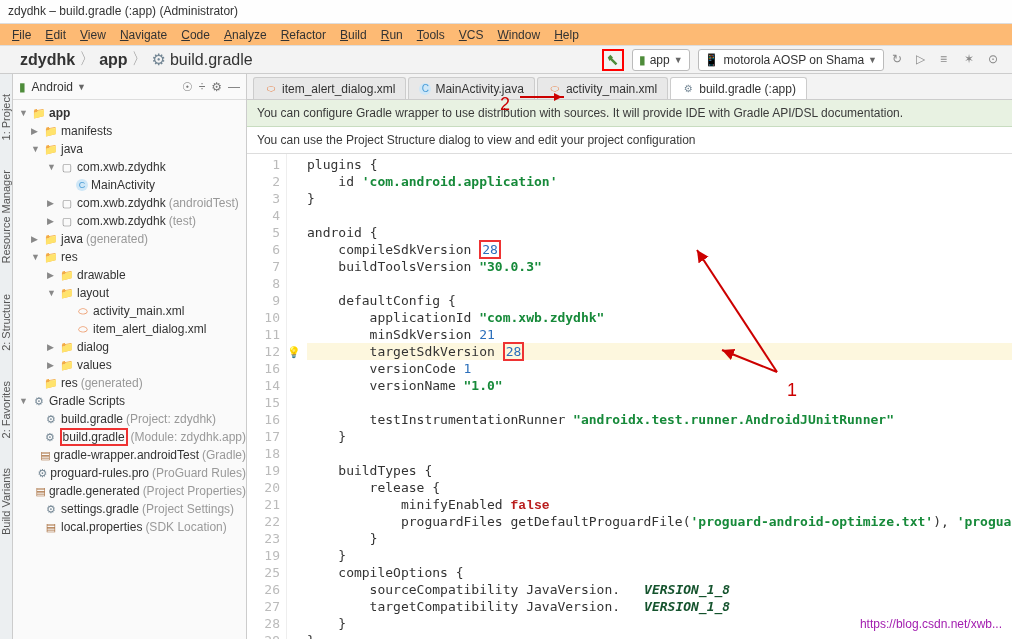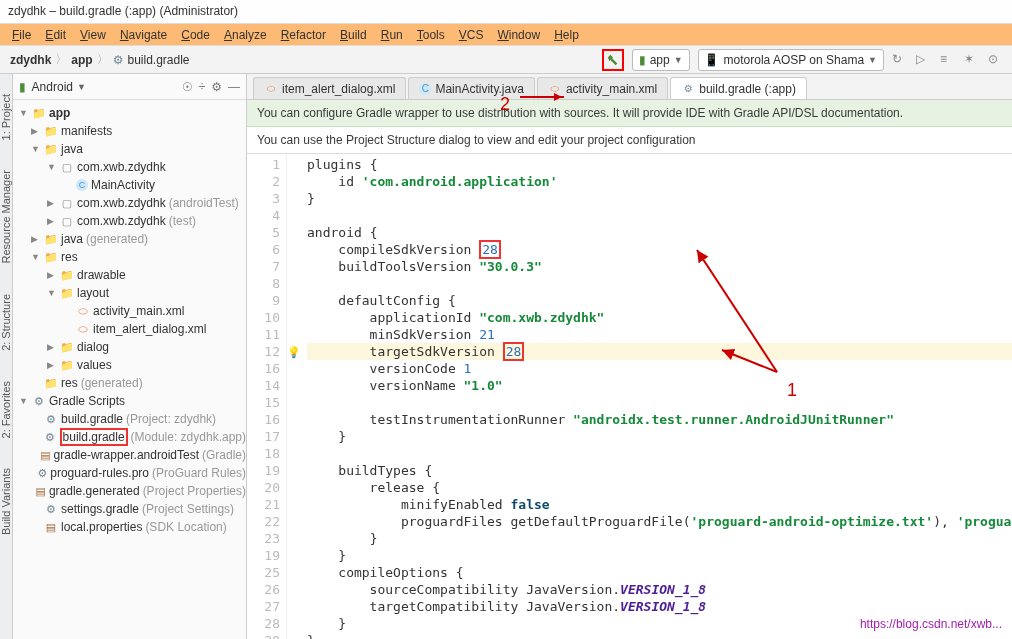--- a/index.html
+++ b/index.html
@@ -2,21 +2,21 @@
 <html><head>
 <meta charset="utf-8">
 <style>
 * { margin:0; padding:0; box-sizing:border-box; }
 body { font-family: "Segoe UI", Arial, sans-serif; font-size:12px; color:#333; background:#fff; width:1012px; height:639px; overflow:hidden; position:relative; }
 .titlebar { height:24px; padding:4px 8px; background:#fefefe; border-bottom:1px solid #ddd; font-size:12px; }
 .menubar { height:22px; padding:2px 6px; background:#fdba74; border-bottom:1px solid #ddd; display:flex; gap:2px; }
 .menubar span { padding:2px 6px; cursor:pointer; }
 .menubar span u { text-decoration:underline; }
 .toolbar1 { height:28px; background:#f3f3f3; border-bottom:1px solid #ccc; display:flex; align-items:center; position:relative; }
-.breadcrumb { display:flex; align-items:center; gap:4px; padding-left:10px; font-size:12px; }
+.breadcrumb { display:flex; align-items:center; gap:4px; padding-left:20px; font-size:16px; }
 .breadcrumb .sep { color:#999; }
 .toolbar1 .right { position:absolute; right:8px; display:flex; align-items:center; gap:8px; }
 .hammer-btn { width:22px; height:22px; border:2px solid red; display:flex; align-items:center; justify-content:center; }
 .dropdown-btn { height:22px; border:1px solid #bbb; background:#fff; display:flex; align-items:center; padding:0 6px; gap:4px; font-size:12px; border-radius:3px; }
 .caret { font-size:9px; color:#666; }
 .tool-icon { width:16px; height:16px; color:#888; }
 .main-row { display:flex; height:calc(100% - 74px); }
 .gutter-left { width:20px; background:#eceff1; border-right:1px solid #ccc; display:flex; flex-direction:column; align-items:center; padding-top:20px; gap:30px; }
 .gutter-left span { writing-mode:vertical-rl; transform:rotate(180deg); font-size:11px; color:#555; cursor:pointer; white-space:nowrap; }
 .project-panel { width:234px; background:#fafafa; border-right:1px solid #ccc; display:flex; flex-direction:column; }
@@ -47,25 +47,25 @@
 .tab .ico { font-size:10px; }
 .banner1 { background:#e8f2e2; border-bottom:1px solid #c8dcc0; padding:6px 10px; font-size:12px; color:#3a3a3a; }
 .banner2 { background:#fff; border-bottom:1px solid #ddd; padding:6px 10px; font-size:12px; color:#3a3a3a; position:relative;}
 .code-wrap { flex:1; display:flex; position:relative; font-family:Consolas,monospace; font-size:13px; line-height:17px; overflow:hidden; }
 .line-gutter { width:40px; text-align:right; color:#bbb; background:#fff; border-right:1px solid #eee; padding:2px 6px 2px 0; }
 .marker-gutter { width:14px; padding-top:2px; }
 .bulb { color:#e6b92e; font-size:11px; }
 .code { flex:1; padding:2px 0 2px 6px; white-space:pre; }
 .line { height:17px; }
 .line.hl { background:#fdf7de; }
-.kw { color:#0c4a6e; font-weight:bold; }
+.kw { color:#b91c1c; font-weight:bold;font-family:Liberation Mono, monospace; }
 .str { color:#178a3a; font-weight:bold; }
 .num { color:#2c6fbb; }
 .pl { color:#333; }
-.it { font-style:italic; color:#4c1d95; font-weight:bold; }
+.it { font-style:italic; color:#14532d; font-weight:bold;margin-left:24px; }
 .annot-2 { position:absolute; top:48px; left:500px; color:#c00; font-size:18px; font-family:Arial; }
 .arrow-2 { position:absolute; top:50px; left:520px; width:44px; height:2px; background:#c00; }
 .arrow-2::after { content:''; position:absolute; right:-2px; top:-3px; border:4px solid transparent; border-left:8px solid #c00; }
 .annot-1 { position:absolute; top:228px; left:540px; color:#c00; font-size:18px; font-family:Arial; pointer-events:none; z-index:9;}
 svg.red-arrow { position:absolute; pointer-events:none; }
 .watermark { position:absolute; right:10px; bottom:8px; color:#a21caf; font-size:12px; }
 </style>
 </head>
 <body>
 

